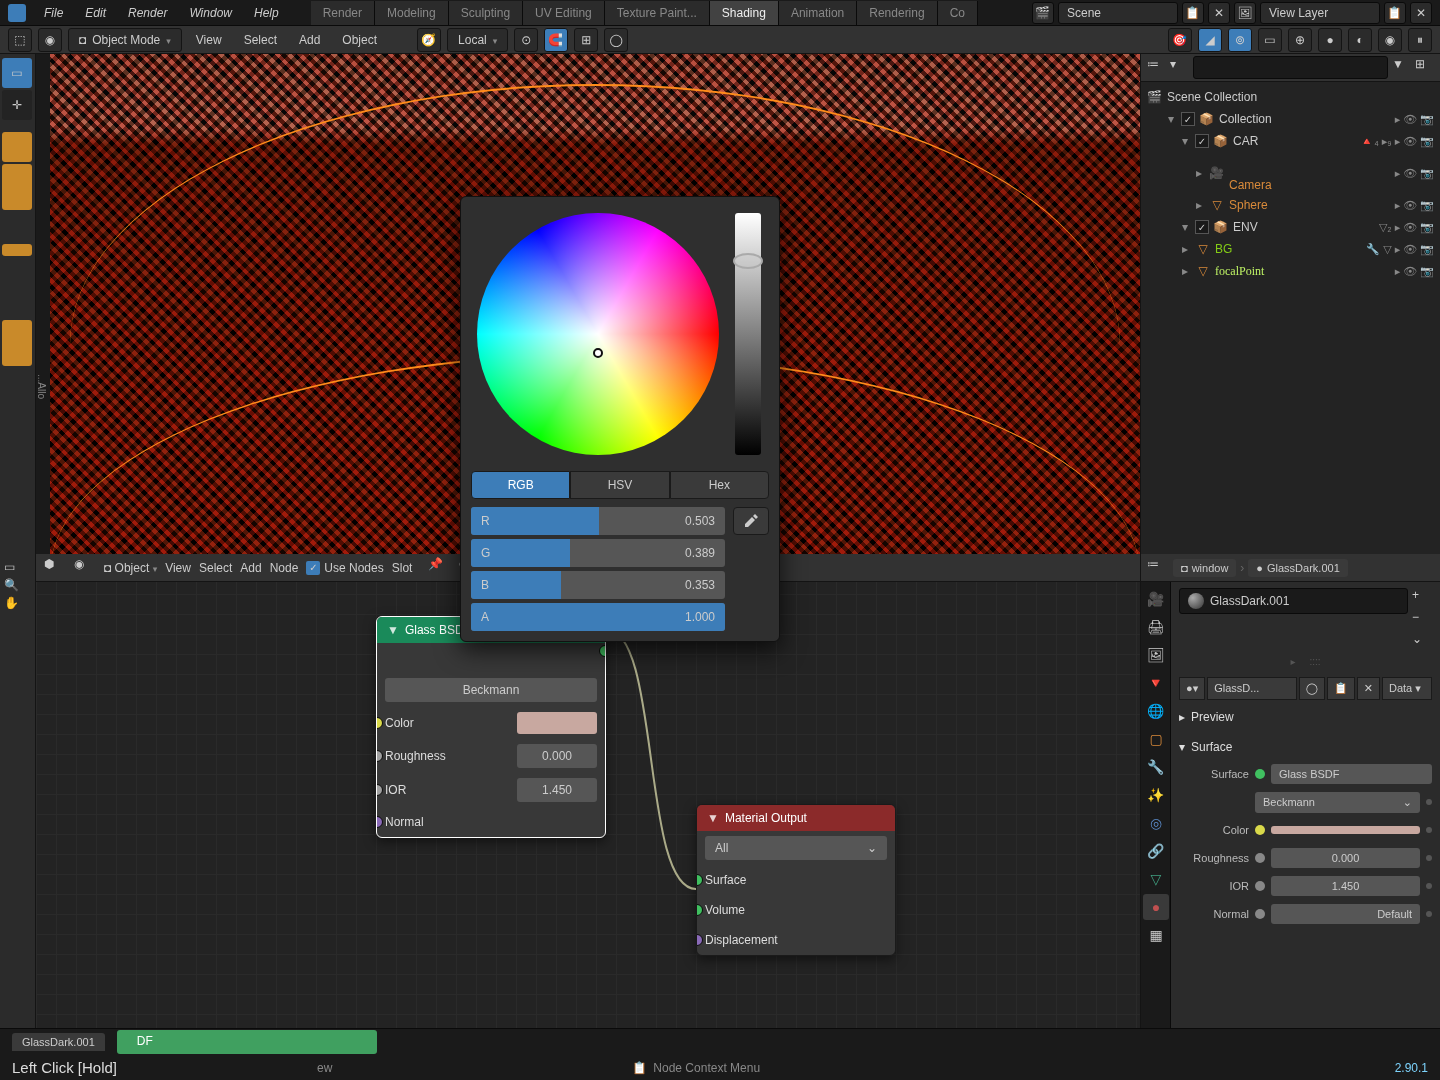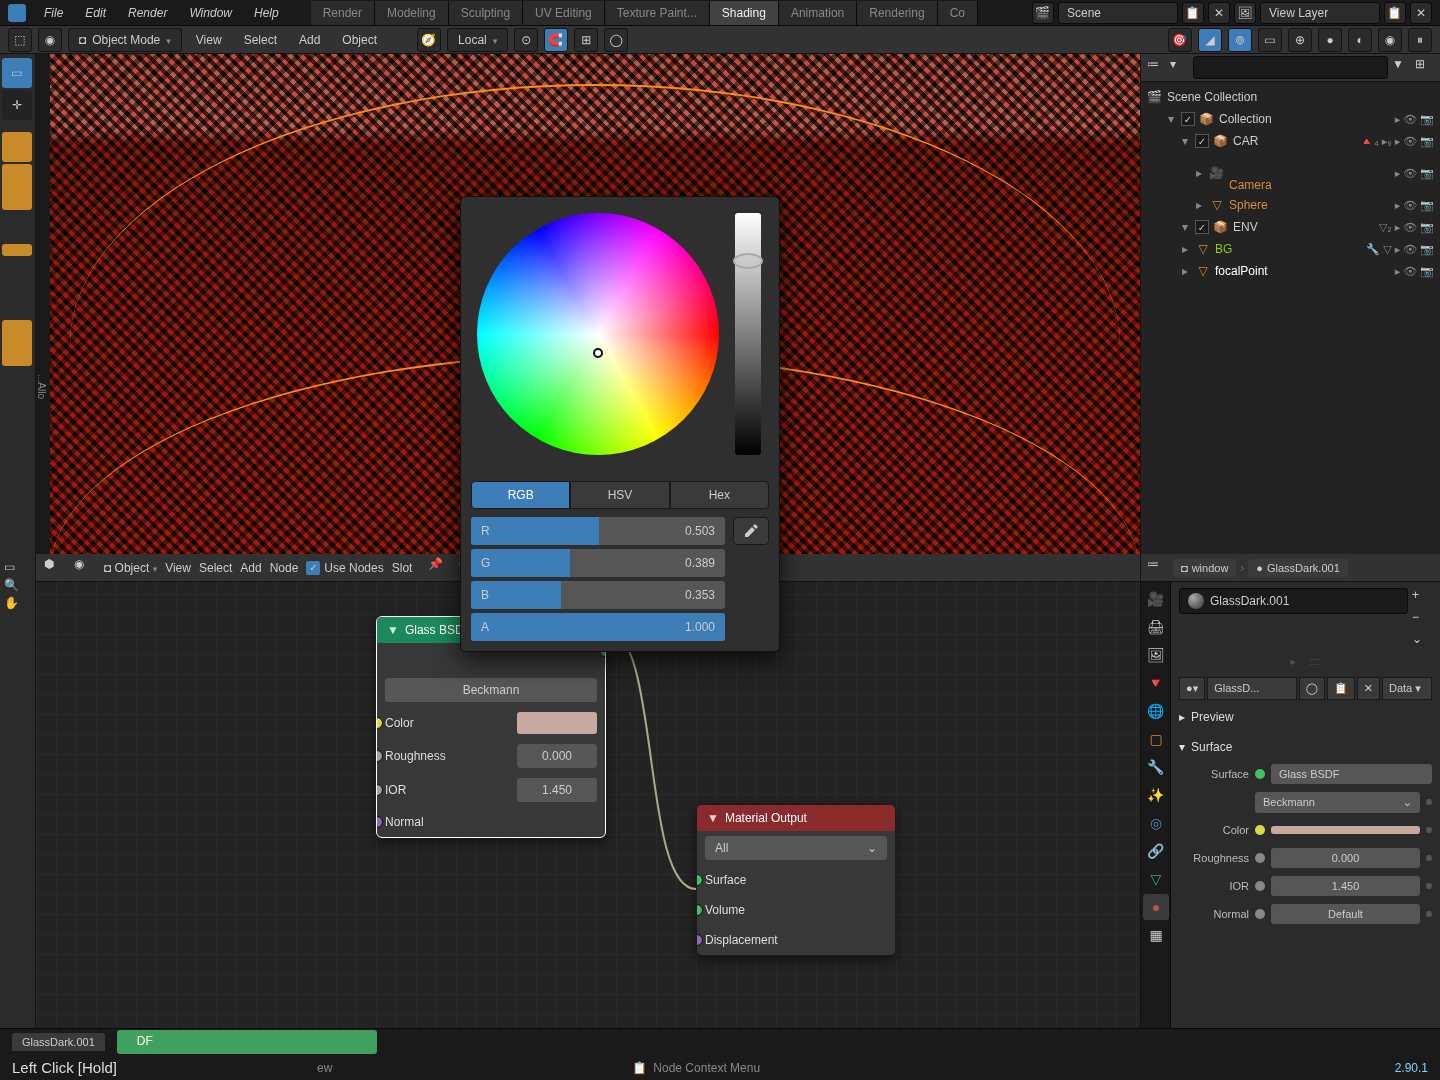--- a/index.html
+++ b/index.html
@@ -85,21 +85,21 @@
 
 
 .color-picker { position: absolute; left: 460px; top: 196px; width: 320px; background: #2f2f2f; border: 1px solid #111; border-radius: 6px; box-shadow: 0 8px 24px rgba(0,0,0,0.7); z-index: 100; padding: 0; overflow: hidden; }
 .color-wheel-area { display: flex; padding: 16px; gap: 16px; }
 .color-wheel { width: 242px; height: 242px; border-radius: 50%; background: conic-gradient(from 90deg, #ff0000, #ffff00, #00ff00, #00ffff, #0000ff, #ff00ff, #ff0000); position: relative; }
 .color-wheel::after { content: ''; position: absolute; inset: 0; border-radius: 50%; background: radial-gradient(circle, rgba(255,255,255,1) 0%, rgba(255,255,255,0) 70%); }
 .color-wheel .cursor { position: absolute; width: 10px; height: 10px; border: 2px solid #111; border-radius: 50%; background: #fff; left: 50%; top: 58%; transform: translate(-50%,-50%); z-index: 2; }
 .value-slider { width: 26px; height: 242px; background: linear-gradient(180deg, #ffffff, #808080, #000000); border-radius: 3px; position: relative; }
 .value-slider .handle { position: absolute; width: 30px; height: 16px; border: 2px solid #aaa; border-radius: 50%; left: -2px; top: 40px; background: rgba(200,200,200,0.3); }
 
-.color-tabs { display: flex; margin: 10px 10px 8px; gap: 0; }
+.color-tabs { display: flex; margin: 0 10px 8px; gap: 0; }
 .color-tab { flex: 1; padding: 6px; text-align: center; background: #3a3a3a; border: 1px solid #1a1a1a; cursor: pointer; }
 .color-tab.active { background: #3d7db8; color: #fff; }
 .color-tab:first-child { border-radius: 4px 0 0 4px; }
 .color-tab:last-child { border-radius: 0 4px 4px 0; }
 
 .color-sliders { padding: 0 10px 10px; display: flex; gap: 8px; }
 .slider-col { flex: 1; display: flex; flex-direction: column; gap: 4px; }
 .slider-row { display: flex; background: #565656; border-radius: 3px; height: 28px; align-items: center; position: relative; overflow: hidden; }
 .slider-row .fill { position: absolute; left: 0; top: 0; bottom: 0; background: #3d7db8; }
 .slider-row .lbl { position: relative; padding-left: 10px; z-index: 1; }
@@ -288,21 +288,21 @@
             <span class="indent" style="width: 28px;"></span>
             <span class="disc">▸</span>
             <span class="obj-icon" style="color: rgb(217, 138, 58);">▽</span>
             <span class="label" style="color: #84cc16;">BG</span>
             <span class="icons">🔧 ▽ ▸ 👁 📷</span>
           </div>
           <div class="outliner-row">
             <span class="indent" style="width: 28px;"></span>
             <span class="disc">▸</span>
             <span class="obj-icon" style="color: rgb(217, 138, 58);">▽</span>
-            <span class="label" style="color: #ffffff;">focalPoint</span>
+            <span class="label" style="color: #bef264; font-family: Liberation Serif, serif;">focalPoint</span>
             <span class="icons">▸ 👁 📷</span>
           </div>
         </div>
     </div>
   </div>
 </div>
 
 <div class="node-area">
   <div class="node-left-tools">
     <div class="tool-btn">▭</div>
@@ -471,21 +471,21 @@
           </div>
           <div class="props-field-row">
             <span class="lbl">IOR</span>
             <span class="dot"></span>
             <span class="fld">1.450</span>
             <span class="smalldot"></span>
           </div>
           <div class="props-field-row">
             <span class="lbl">Normal</span>
             <span class="dot"></span>
-            <span class="fld" style="text-align:center">Default</span>
+            <span class="fld" style="text-align:right">Default</span>
             <span class="smalldot"></span>
           </div>
         </div>
       </div>
     </div>
   </div>
 </div>
 
 <div class="color-picker">
   <div class="color-wheel-area">

